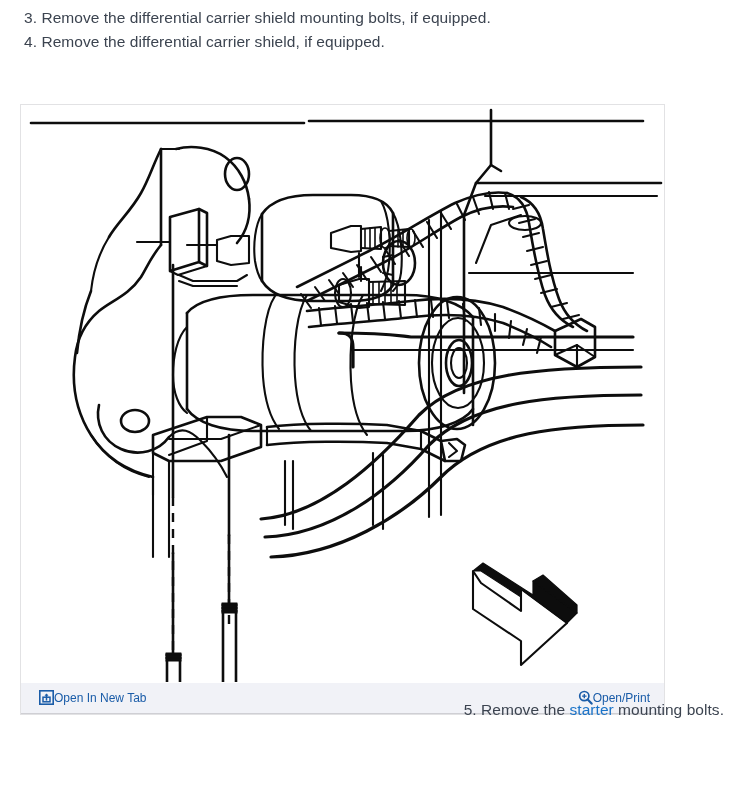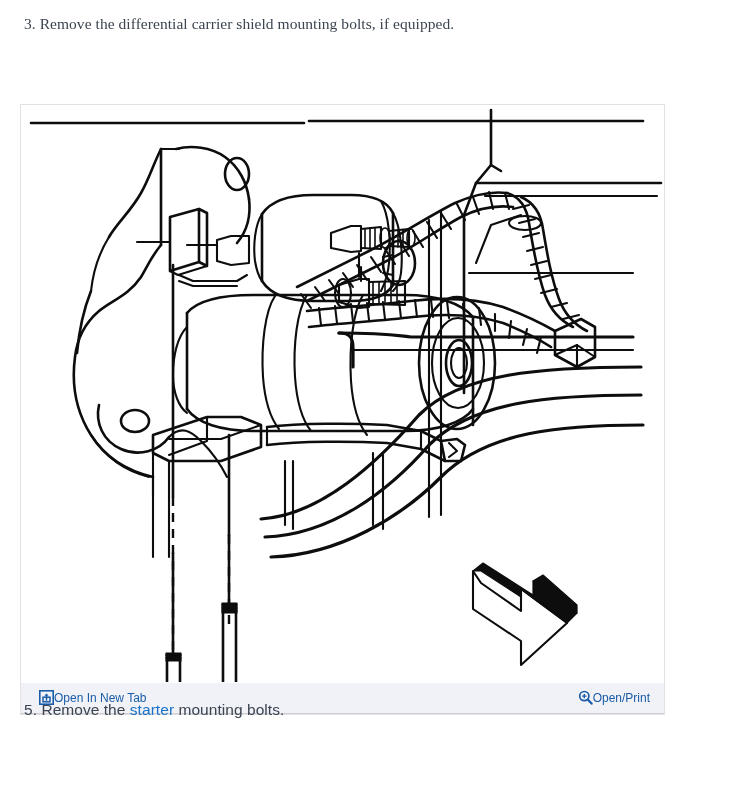--- a/index.html
+++ b/index.html
@@ -21,29 +21,29 @@
     position: relative;
     width: 749px;
     height: 786px;
     background: #ffffff;
   }
 
   
   .steps-top {
     position: absolute;
     left: 24px;
-    top: 12px;
+    top: 6px;
     width: 700px;
-    font-family: Liberation Serif, serif;
   }
   .steps-bottom {
     position: absolute;
     left: 24px;
     top: 698px;
     width: 700px;
+    text-align: right;
   }
   .step-line {
     font-size: 15.5px;
     line-height: 24px;
     color: #3c4450;
     white-space: nowrap;
     letter-spacing: 0.05px;
   }
   .step-line .lnk {
     color: #1a73c8;
@@ -128,20 +128,21 @@
   .whitefill { fill: #ffffff; stroke: #0d0d0d; stroke-width: 2.1; stroke-linejoin: round; stroke-linecap: round; }
   .dashline { fill: none; stroke: #0d0d0d; stroke-width: 2.4; stroke-dasharray: 9 7; stroke-linecap: butt; }
 </style>
 </head>
 <body>
 
 <div class="page">
 
   <div class="steps-top">
     <div class="step-line">3. Remove the differential carrier shield mounting bolts, if equipped.</div>
+    <div class="step-line">4. Remove the differential carrier shield, if equipped.</div>
   </div>
 
   <div class="figure-panel">
 
     <div class="figure-art">
       <svg width="643" height="578" viewBox="0 0 643 578" xmlns="http://www.w3.org/2000/svg" aria-hidden="true">
 
         <path class="ln ln-w25" d="M10 18 L283 18"></path>
         <path class="ln ln-w25" d="M288 16 L622 16"></path>
 

